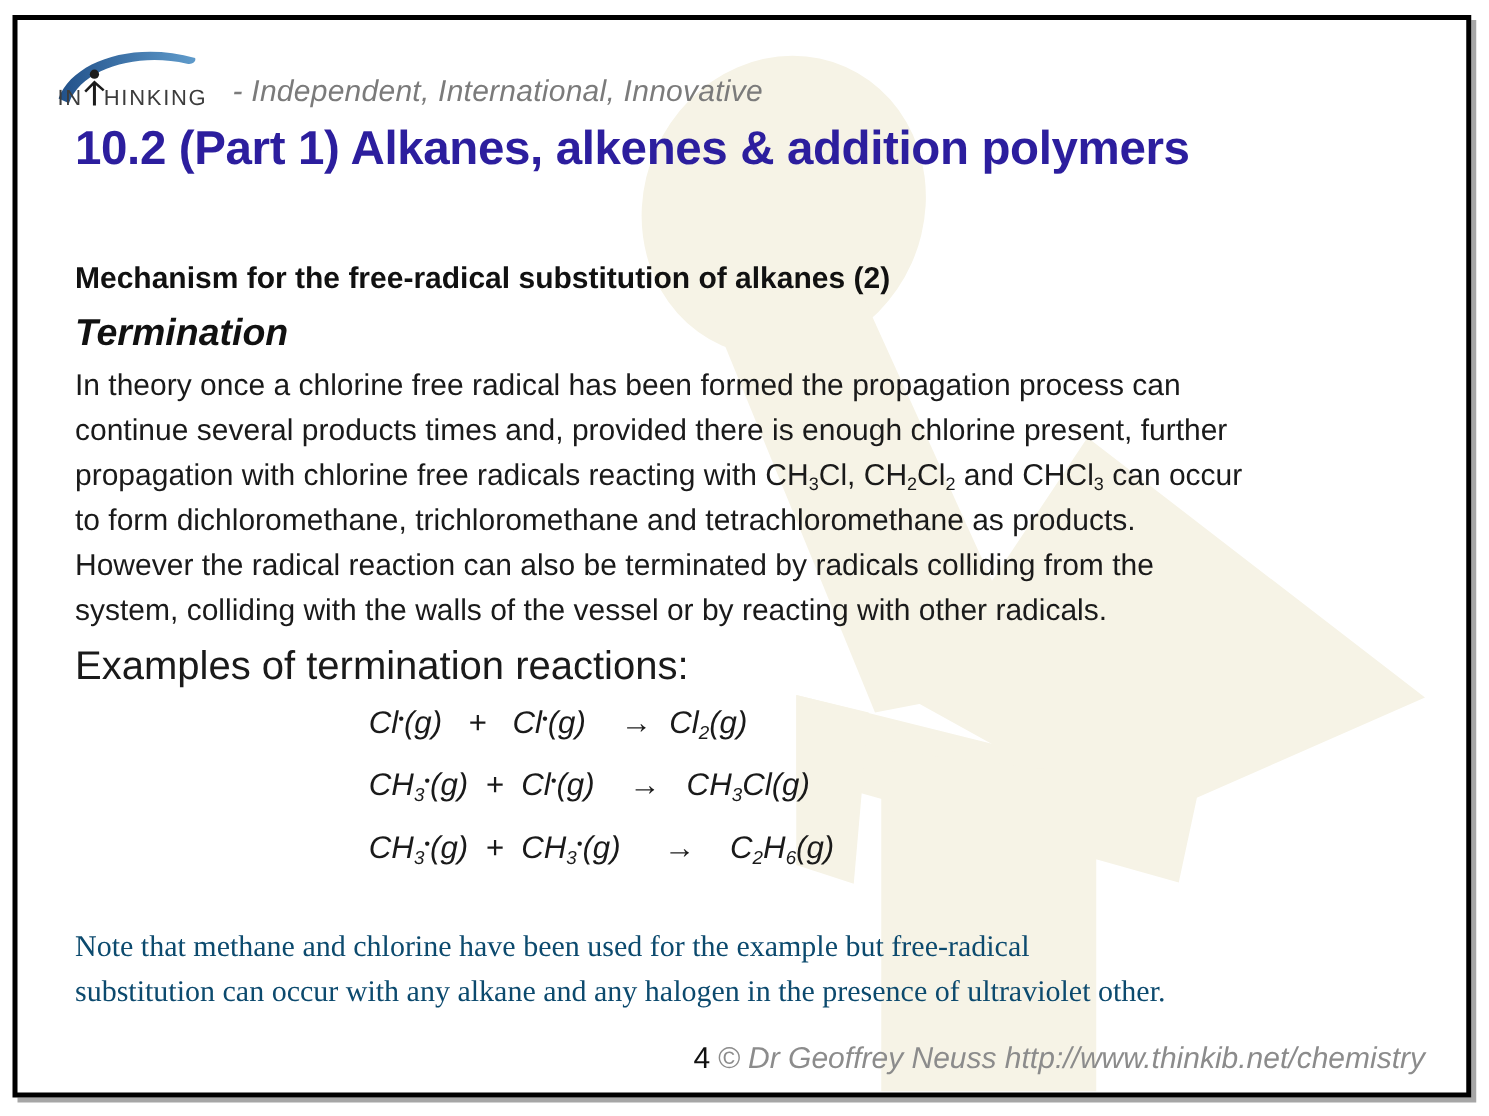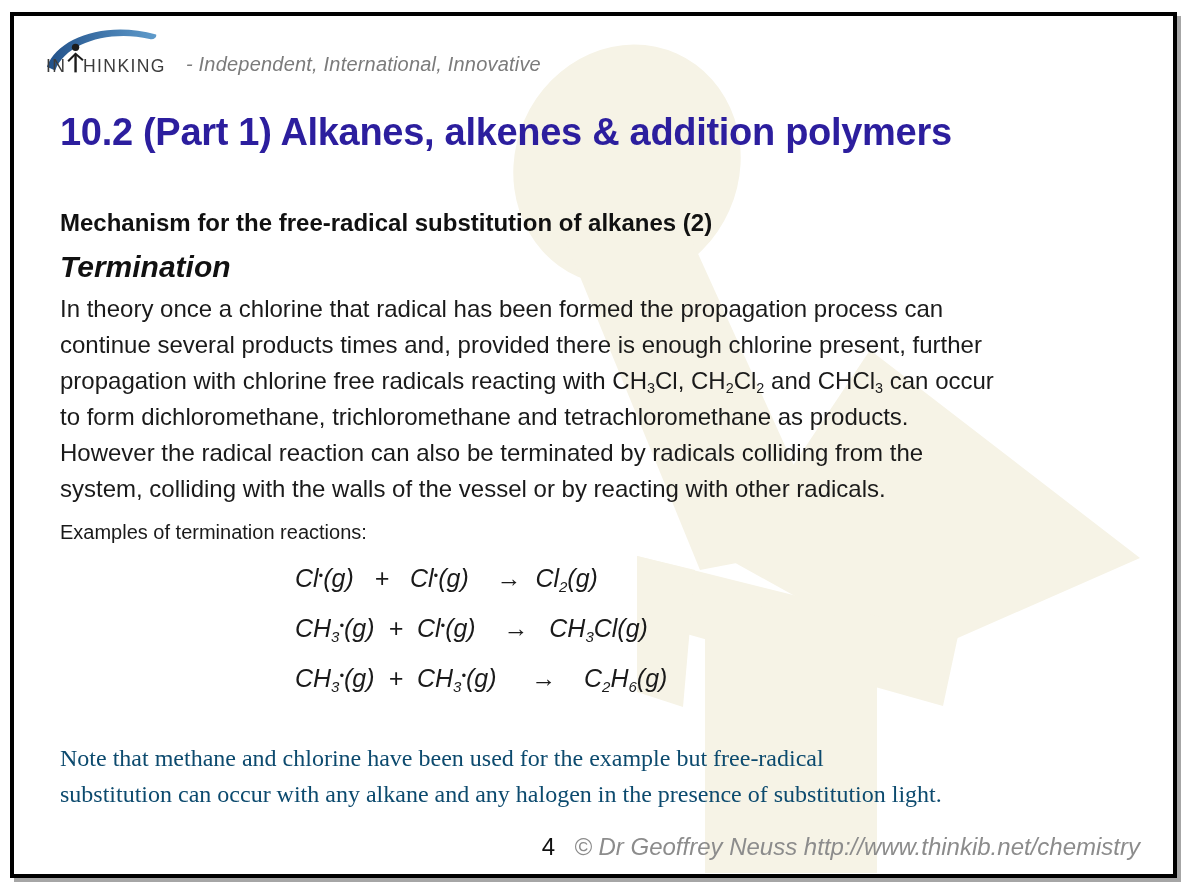--- a/index.html
+++ b/index.html
@@ -31,36 +31,36 @@
   }
   .content {
     position: absolute;
     left: 0; top: 0;
     width: 1159px; height: 858px;
     z-index: 1;
   }
   .logo-row {
     position: absolute;
     left: 31px;
-    top: 8px;
+    top: 20px;
     display: flex;
     align-items: flex-end;
   }
   .tagline {
-    font-size: 20px;
+    font-size: 24px;
     font-style: italic;
     color: #7b7b7b;
     margin-left: 16px;
     padding-bottom: 4px;
     letter-spacing: 0.2px;
   }
   .title {
     position: absolute;
     left: 46px;
-    top: 93px;
+    top: 80px;
     font-size: 38px;
     line-height: 46px;
     font-weight: bold;
     color: #2c1e9e;
     letter-spacing: -0.3px;
     white-space: nowrap;
   }
   .subtitle {
     position: absolute;
     left: 46px;
@@ -87,21 +87,21 @@
     top: 275px;
     font-size: 24px;
     line-height: 36px;
     color: #1a1a1a;
   }
   .para .line, .note .line { white-space: pre; }
   .examples-label {
     position: absolute;
     left: 46px;
     top: 501px;
-    font-size: 20px;
+    font-size: 32px;
     line-height: 30px;
     color: #1a1a1a;
   }
   .equations {
     position: absolute;
     left: 281px;
     top: 546px;
     font-size: 25px;
     color: #1a1a1a;
   }
@@ -128,21 +128,21 @@
     align-items: baseline;
   }
   .page-number {
     font-size: 24px;
     color: #111111;
   }
   .copyright {
     font-size: 24px;
     font-style: italic;
     color: #8c8c8c;
-    margin-left: 19px;
+    margin-left: 6px;
   }
   sub {
     font-size: 60%;
     line-height: 0;
     position: relative;
     top: 0.3em;
     vertical-align: baseline;
   }
   sup {
     font-size: 52%;
@@ -192,39 +192,39 @@
       <span class="tagline">- Independent, International, Innovative</span>
     </div>
 
     <div class="title">10.2 (Part 1) Alkanes, alkenes &amp; addition polymers</div>
 
     <div class="subtitle">Mechanism for the free-radical substitution of alkanes (2)</div>
 
     <div class="section-heading">Termination</div>
 
     <div class="para">
-      <div class="line">In theory once a chlorine that radical has been formed the propagation process can</div>
+      <div class="line">In theory once a chlorine free radical has been formed the propagation process can</div>
       <div class="line">continue several products times and, provided there is enough chlorine present, further</div>
       <div class="line">propagation with chlorine free radicals reacting with CH<sub>3</sub>Cl, CH<sub>2</sub>Cl<sub>2</sub> and CHCl<sub>3</sub> can occur</div>
       <div class="line">to form dichloromethane, trichloromethane and tetrachloromethane as products.</div>
       <div class="line">However the radical reaction can also be terminated by radicals colliding from the</div>
       <div class="line">system, colliding with the walls of the vessel or by reacting with other radicals.</div>
     </div>
 
     <div class="examples-label">Examples of termination reactions:</div>
 
     <div class="equations">
       <div class="equation">Cl<sup>•</sup>(g)   +   Cl<sup>•</sup>(g)    →  Cl<sub>2</sub>(g)</div>
       <div class="equation">CH<sub>3</sub><sup>•</sup>(g)  +  Cl<sup>•</sup>(g)    →   CH<sub>3</sub>Cl(g)</div>
       <div class="equation">CH<sub>3</sub><sup>•</sup>(g)  +  CH<sub>3</sub><sup>•</sup>(g)     →    C<sub>2</sub>H<sub>6</sub>(g)</div>
     </div>
 
     <div class="note">
       <div class="line">Note that methane and chlorine have been used for the example but free-radical</div>
-      <div class="line">substitution can occur with any alkane and any halogen in the presence of substitution light.</div>
+      <div class="line">substitution can occur with any alkane and any halogen in the presence of ultraviolet other.</div>
     </div>
 
     <div class="footer">
       <span class="page-number">4</span>
       <span class="copyright">© Dr Geoffrey Neuss http://www.thinkib.net/chemistry</span>
     </div>
 
   </div>
 </div>
 

